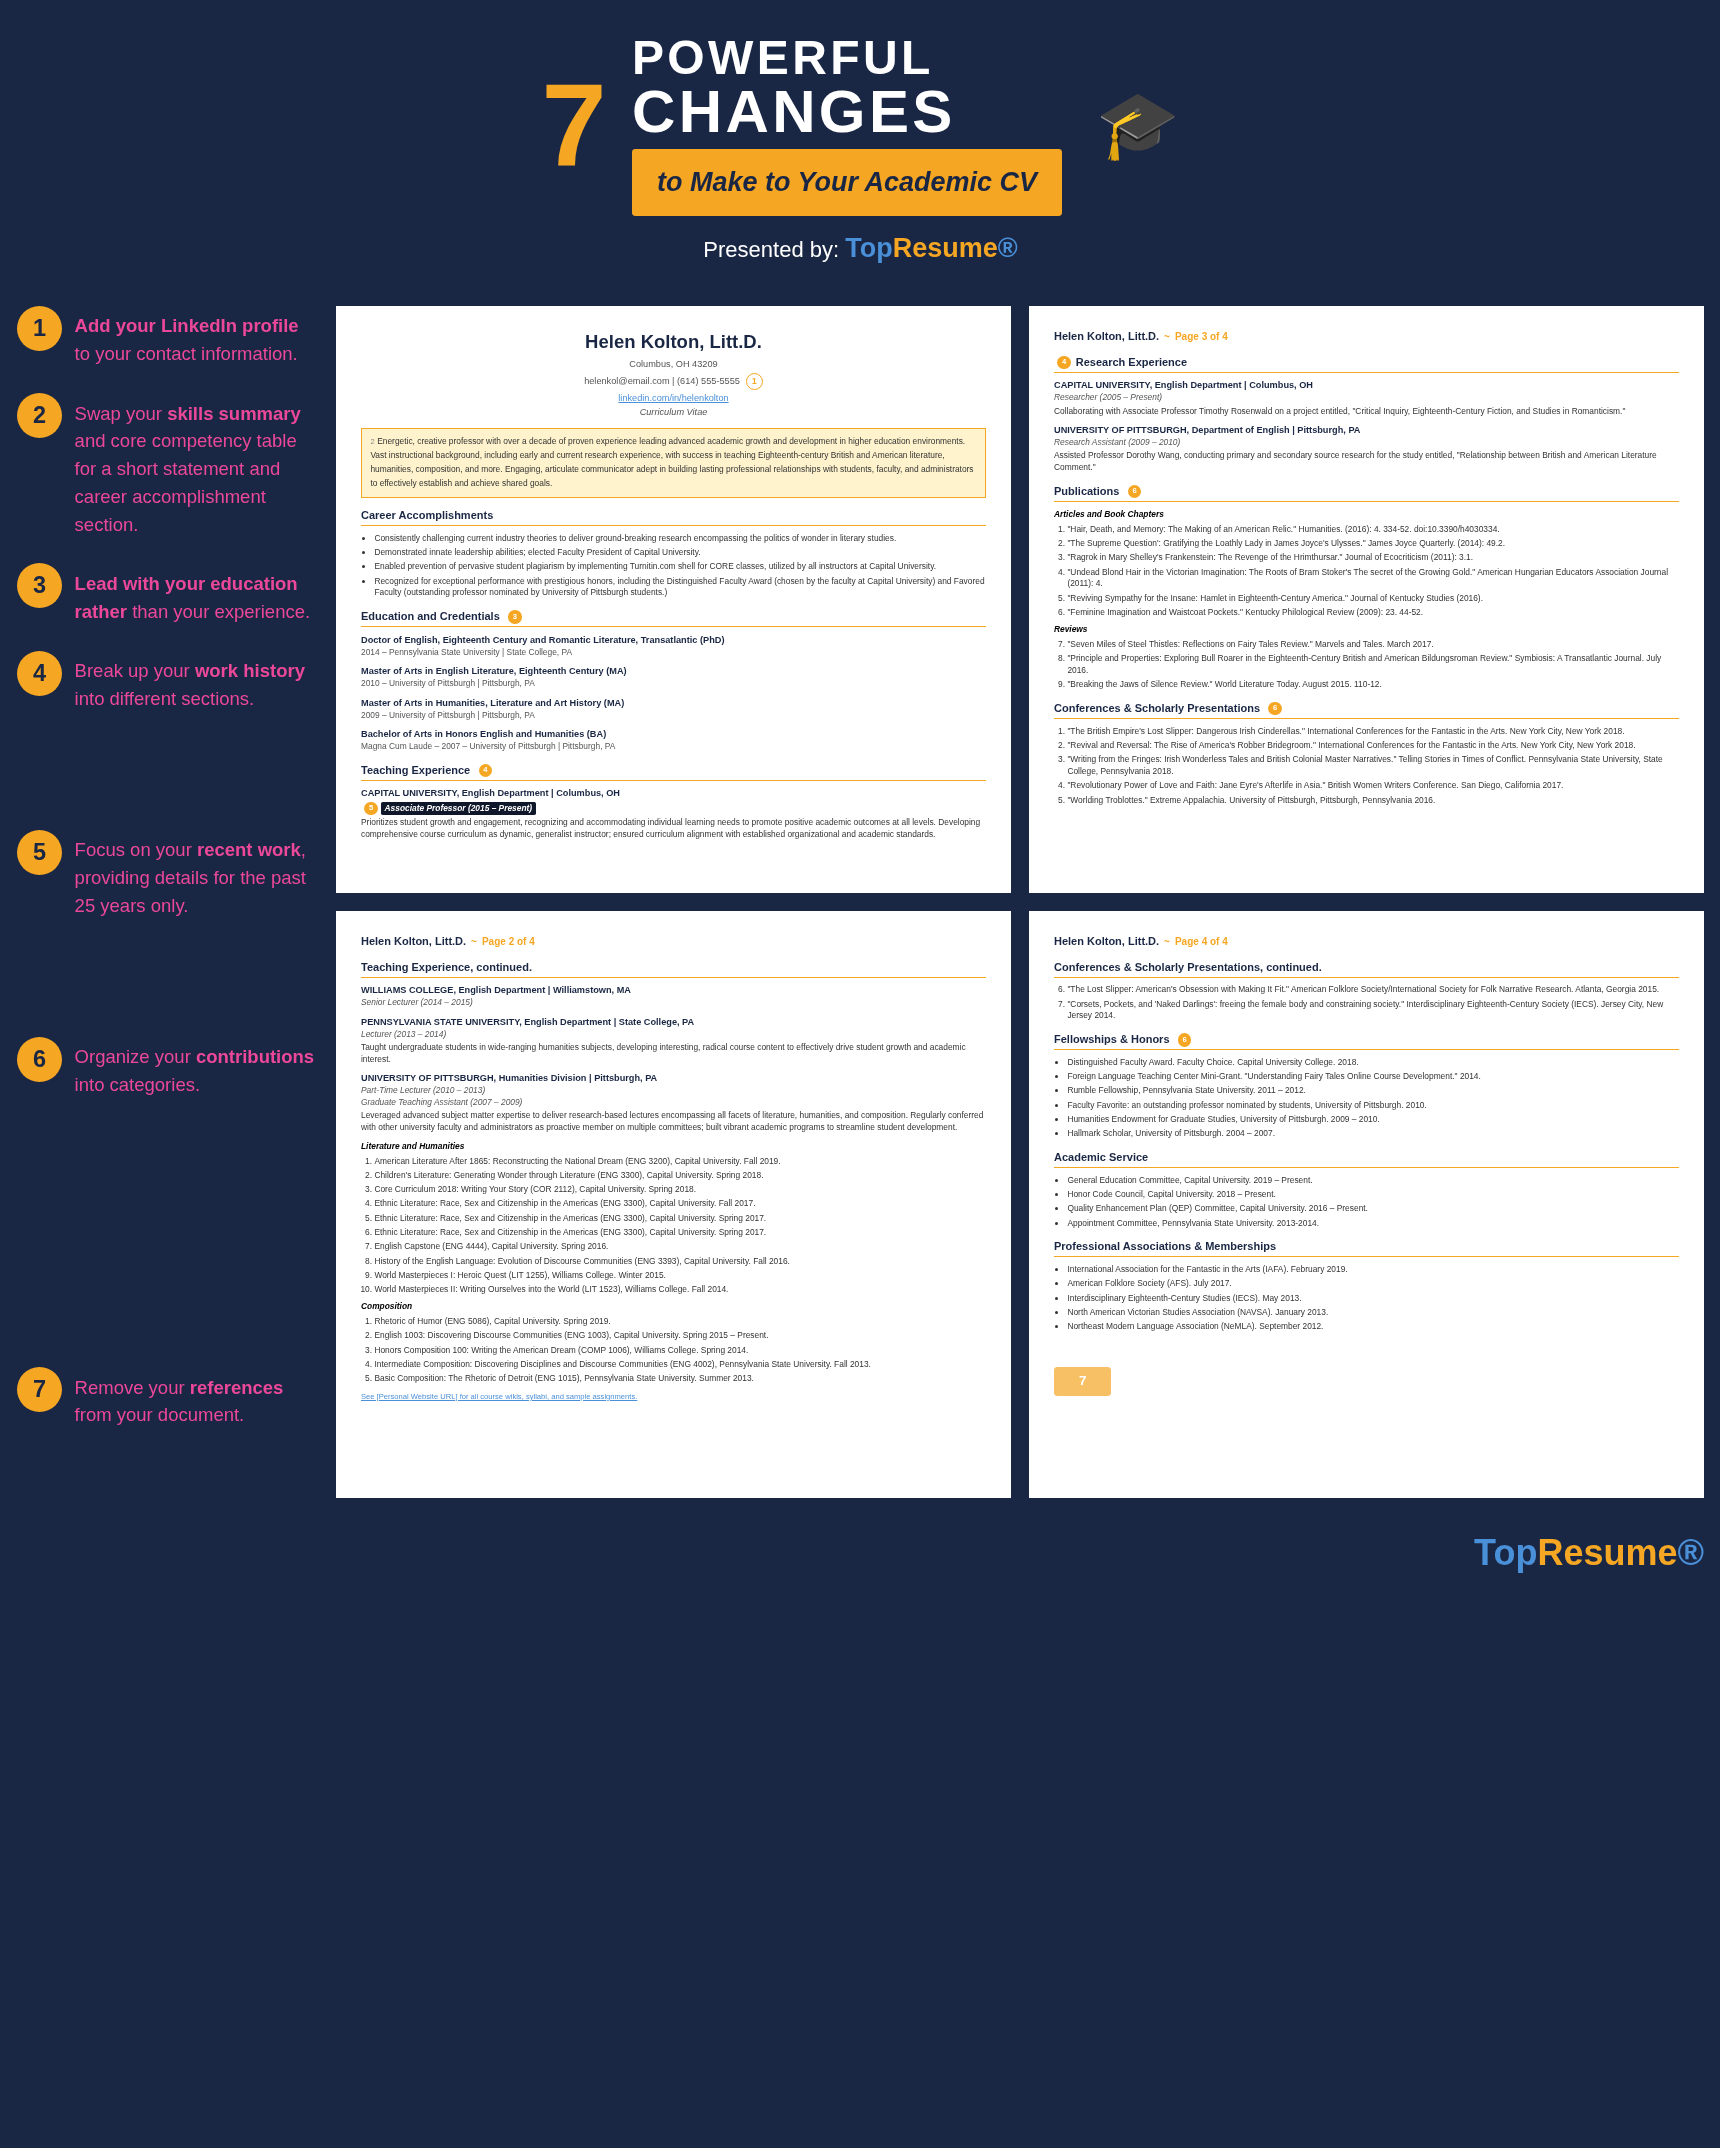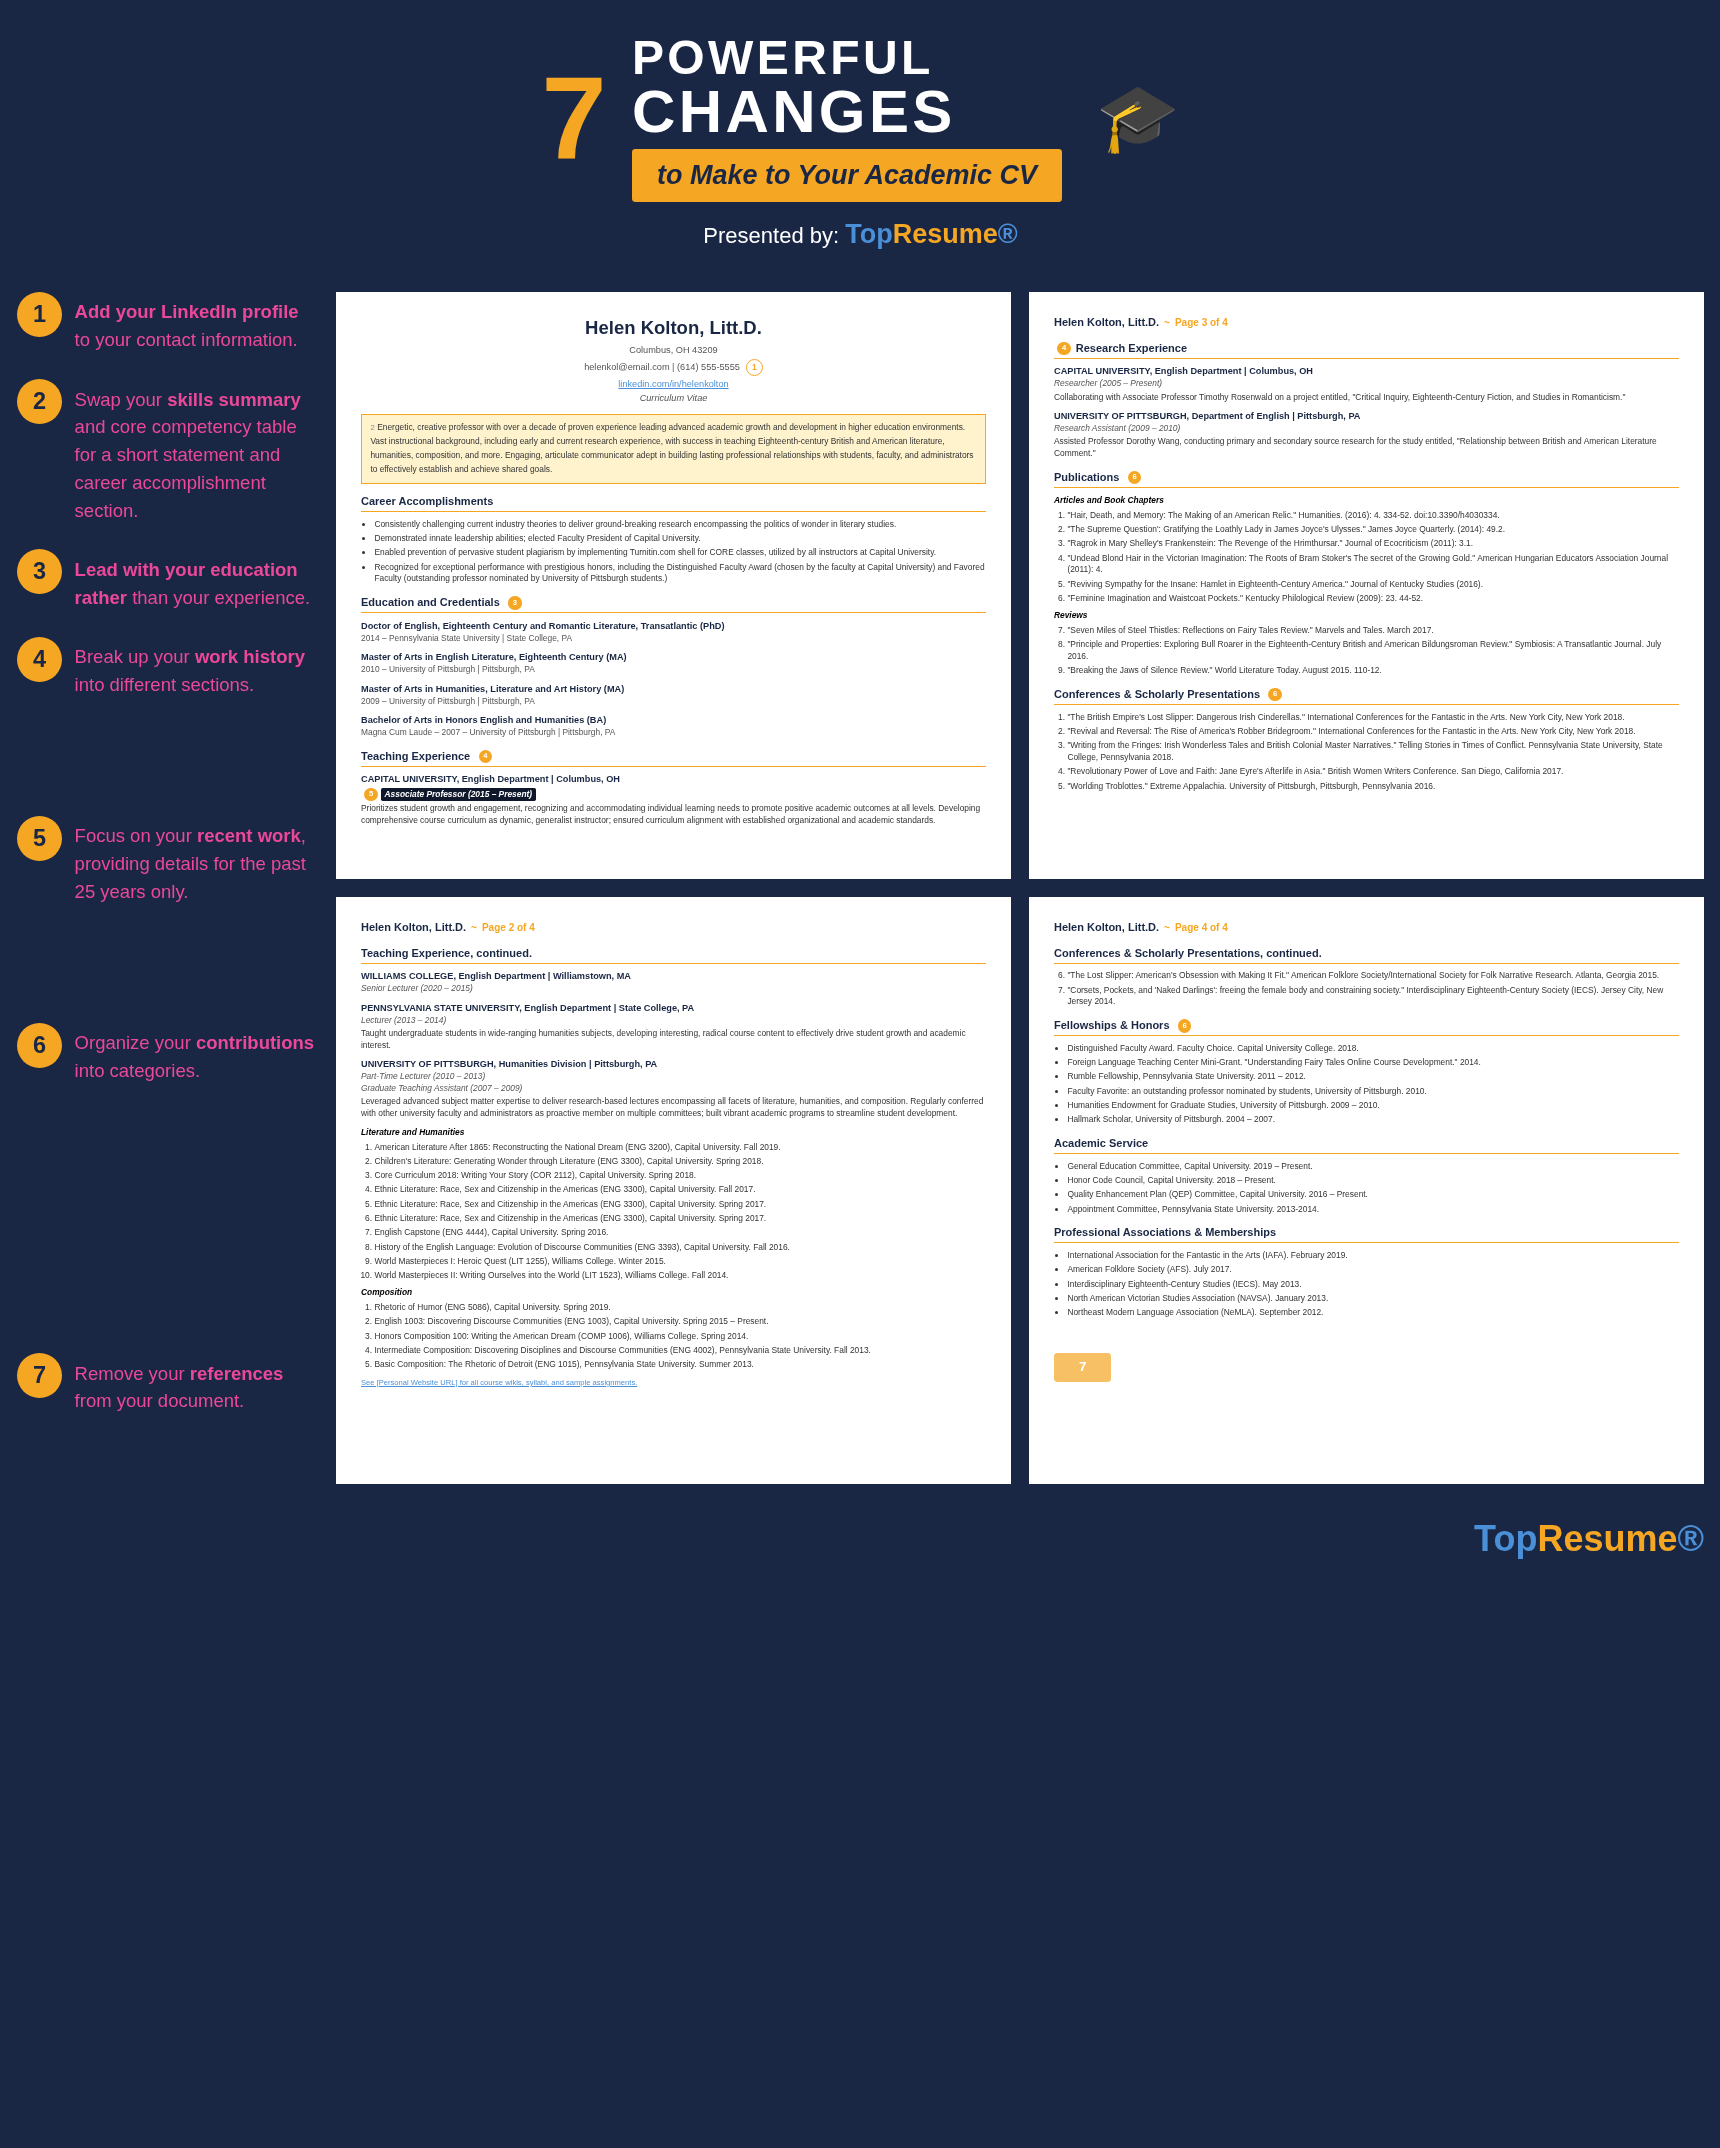--- a/index.html
+++ b/index.html
@@ -41,21 +41,21 @@
     .header-changes {
       font-size: 60px;
       font-weight: 900;
       color: white;
       letter-spacing: 3.4px;
       line-height: 1;
     }
     .header-subtitle-bar {
       background: #f5a623;
       display: inline-block;
-      padding: 11px 25px;
+      padding: 18px 25px;
       margin-top: 6.7px;
       border-radius: 3.4px;
     }
     .header-subtitle-text {
       font-size: 27px;
       color: #1a2744;
       font-style: italic;
       font-weight: bold;
     }
     .graduation-cap {
@@ -516,21 +516,21 @@
         <span class="cv-page-number"> ~ </span>
         <span class="cv-page-number">Page 2 of 4</span>
       </div>
 
       <div class="cv-section-header">
         <span>Teaching Experience, continued.</span>
       </div>
 
       <div class="cv-entry">
         <div class="cv-entry-title">WILLIAMS COLLEGE, English Department | Williamstown, MA</div>
-        <div class="cv-entry-subtitle italic">Senior Lecturer (2020 – 2015)</div>
+        <div class="cv-entry-subtitle italic">Senior Lecturer (2014 – 2015)</div>
       </div>
 
       <div class="cv-entry">
         <div class="cv-entry-title">PENNSYLVANIA STATE UNIVERSITY, English Department | State College, PA</div>
         <div class="cv-entry-subtitle italic">Lecturer (2013 – 2014)</div>
         <div class="cv-entry-body">Taught undergraduate students in wide-ranging humanities subjects, developing interesting, radical course content to effectively drive student growth and academic interest.</div>
       </div>
 
       <div class="cv-entry">
         <div class="cv-entry-title">UNIVERSITY OF PITTSBURGH, Humanities Division | Pittsburgh, PA</div>

